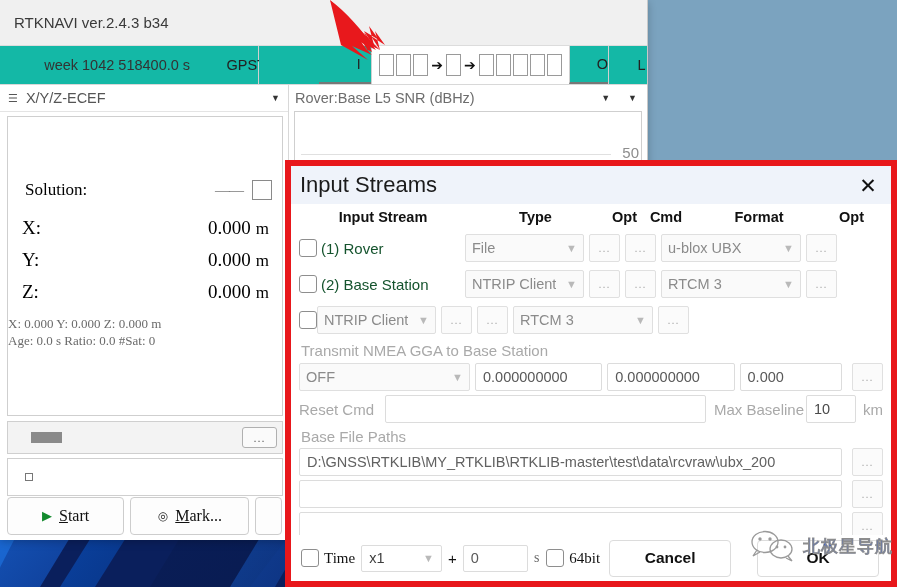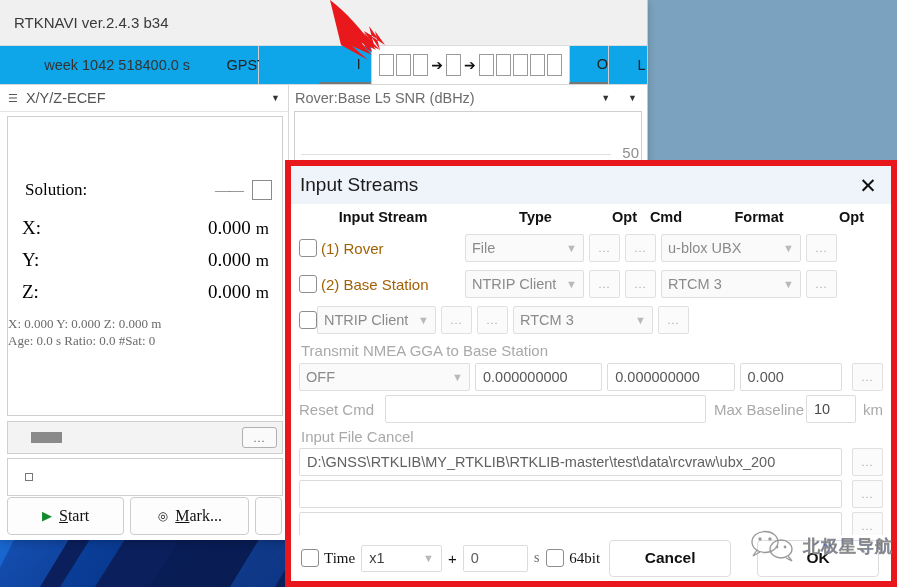--- a/index.html
+++ b/index.html
@@ -46,21 +46,21 @@
 
   
   #statusbar {
     height: 39px;
     display: flex; align-items: stretch;
     background: #fff;
     border-bottom: 1px solid #d8d8d8;
   }
   .sb-cell {
     display: flex; align-items: center; justify-content: center;
-    background: #0ea5e9;
+    background: #14b8a6;
     border-right: 1px solid #d0d0d0;
     font-size: 14.5px; color: #222; padding-left: 27px;
   }
   #sb-time { width: 229px; border-right: none; color:#333; }
   #sb-gpst { width: 52px; }
   #sb-gap  { flex: 0 0 60px; border-right: none; }
   #sb-in   { width: 55px; border-right: none;
              border-bottom: 2px solid #777; font-size: 14px; }
   #sb-indicators {
     flex: 1 1 auto; display: flex; align-items: center; gap: 2px;
@@ -186,21 +186,21 @@
     width: 612px; height: 427px;
     border: 6px solid #e8171b;
     background: #fff;
     z-index: 60;
   }
   #dialog { position:absolute; inset:0; background:#fff; overflow:hidden; }
   #dlg-title {
     height: 38px; background: #eff3fa;
     display:flex; align-items:center; padding: 0 10px 0 9px;
   }
-  #dlg-title .dt { font-size: 19px; color:#1b1b1b; }
+  #dlg-title .dt { font-size: 22px; color:#1b1b1b; }
   #dlg-close { margin-left:auto; font-size: 21px; color:#111; line-height:1;
                width:26px; text-align:center; }
 
   #dlg-body { position:relative; padding: 0 8px; }
 
   
   #col-head { display:flex; align-items:center; height: 26px; font-size: 14.5px;
               color:#111; font-weight: bold; }
   .ch { text-align:center; }
   #ch-stream { width: 168px; }
@@ -209,21 +209,21 @@
   #ch-cmd    { width: 42px; }
   #ch-format { width: 144px; }
   #ch-opt2   { width: 41px; }
 
   
   .srow { display:flex; align-items:center; height: 36px; }
   .cb {
     width: 18px; height: 18px; border: 1px solid #8e8e8e;
     border-radius: 3px; background:#fff; flex: 0 0 auto;
   }
-  .srow .slabel { width: 148px; padding-left: 4px; font-size: 15px; color:#a16207; }
+  .srow .slabel { width: 148px; padding-left: 4px; font-size: 15px; color:#14532d; }
   .sel {
     height: 28px; border: 1px solid #dfdfdf; background: #fafafa;
     border-radius: 2px; display:flex; align-items:center;
     padding: 0 6px; font-size: 14.5px; color: #8b8b8b;
   }
   .sel .cv { overflow:hidden; white-space:nowrap; }
   .sel .arw { margin-left:auto; font-size: 11px; color:#b9b9b9; }
   .sel-type { width: 119px; }
   .sel-fmt  { width: 140px; }
   .mini {
@@ -514,21 +514,21 @@
       </div>
 
       <div id="reset-row">
         <span id="reset-lbl">Reset Cmd</span>
         <span class="txtin" id="reset-in"></span>
         <span id="mbl-lbl">Max Baseline</span>
         <span class="txtin" id="mbl-in">10</span>
         <span id="km-lbl">km</span>
       </div>
 
-      <div id="paths-label">Input File Cancel</div>
+      <div id="paths-label">Base File Paths</div>
       <div class="prow">
         <span class="txtin pin">D:\GNSS\RTKLIB\MY_RTKLIB\RTKLIB-master\test\data\rcvraw\ubx_200</span>
         <span class="mini">...</span>
       </div>
       <div class="prow">
         <span class="txtin pin"></span>
         <span class="mini">...</span>
       </div>
       <div class="prow">
         <span class="txtin pin"></span>

